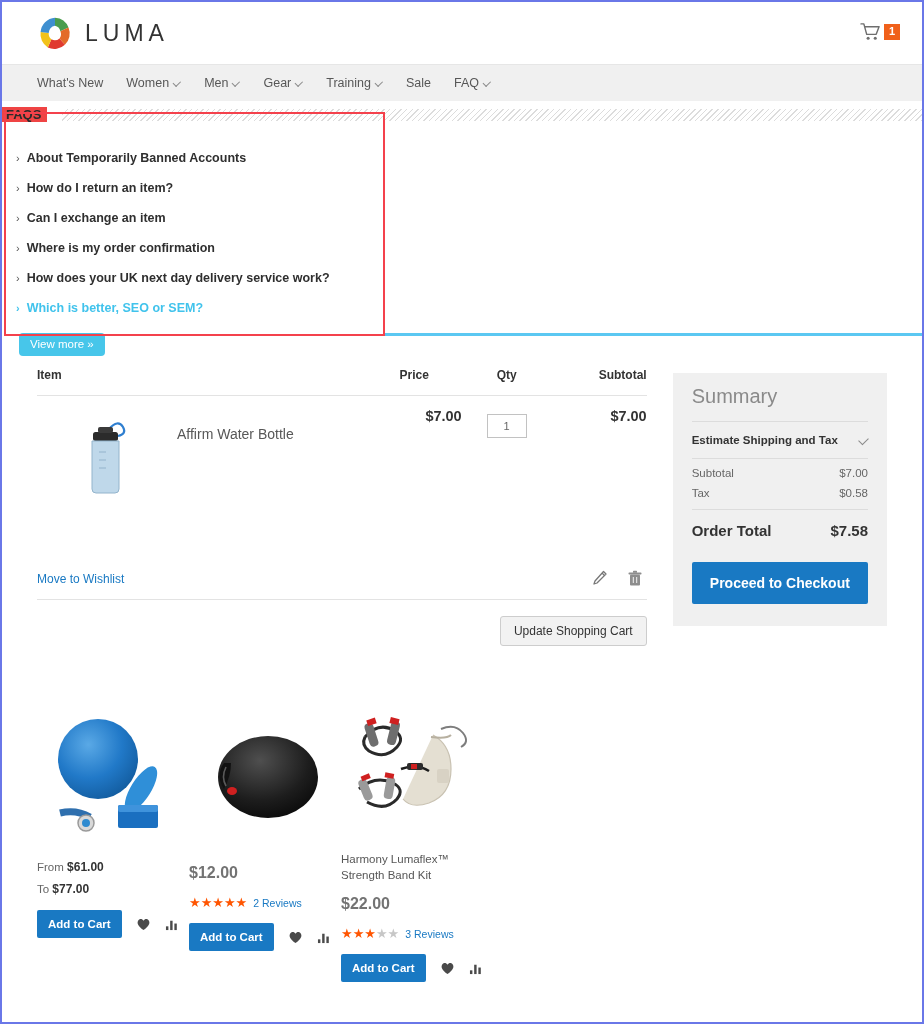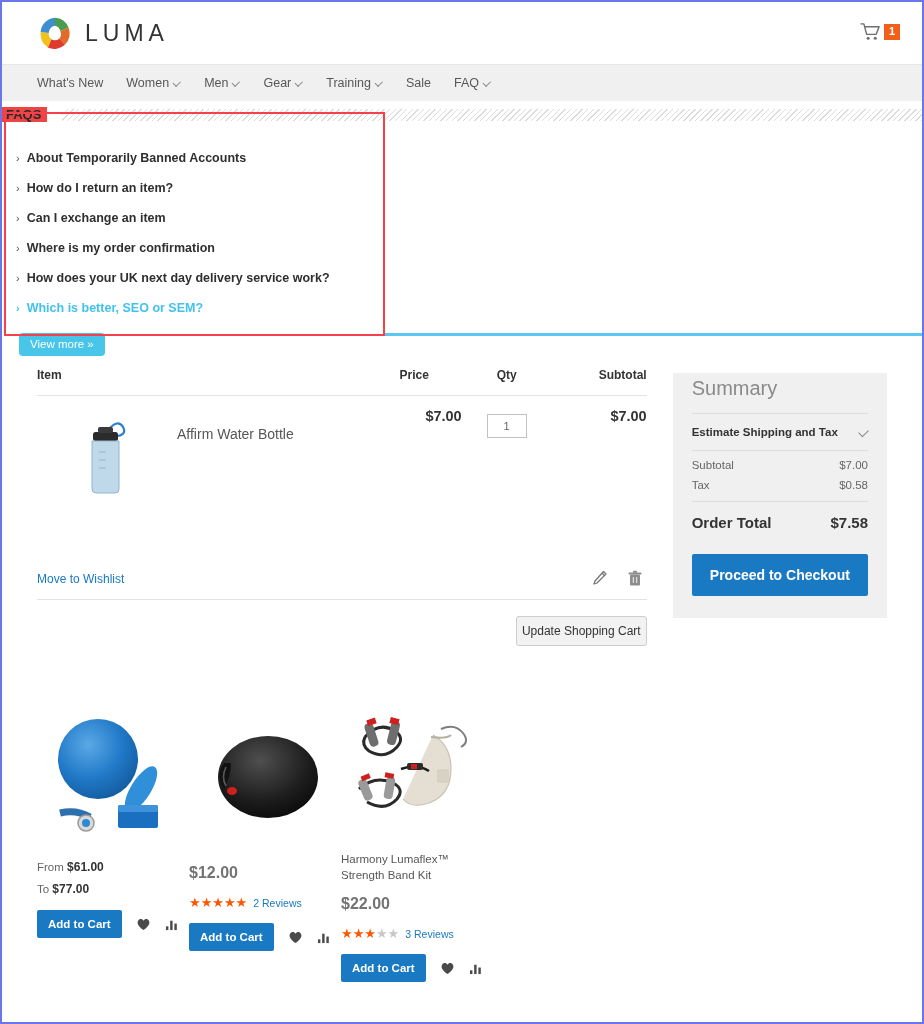--- a/index.html
+++ b/index.html
@@ -199,30 +199,30 @@
     font-size: 12px; color: #1979c3; text-decoration: none; cursor: pointer;
   }
   .row-icons { display: flex; gap: 19px; align-items: center; padding-right: 4px; }
   .icon-btn { width: 16px; height: 17px; cursor: pointer; }
   .update-row { display: flex; justify-content: flex-end; margin-top: 16px; }
   .update-btn {
     background: #f2f2f2;
     border: 1px solid #cdcdcd;
     border-radius: 3px;
     font-size: 12px; color: #333;
-    padding: 7px 5px;
+    padding: 7px 13px;
     cursor: pointer;
     font-family: "Liberation Sans", sans-serif;
   }
 
   
   .summary {
     width: 215px;
     background: #f0f0f0;
-    padding: 4px 19px 22px;
+    padding: 12px 19px 22px;
     margin-top: 5px;
   }
   .summary-title {
     font-size: 20px; font-weight: 300; color: #8a8a8a;
     padding-bottom: 13px;
     border-bottom: 1px solid #dcdcdc;
   }
   .estimate-row {
     display: flex; justify-content: space-between; align-items: center;
     padding: 12px 0;

